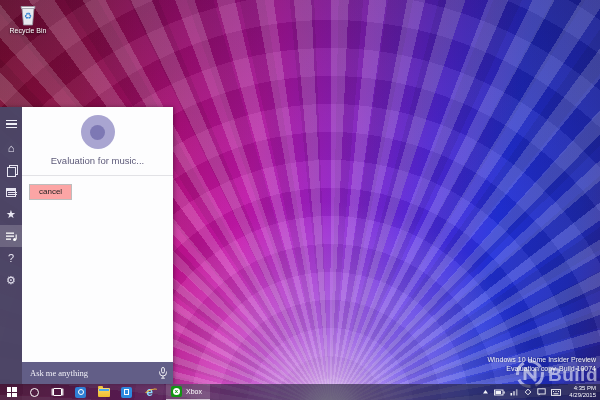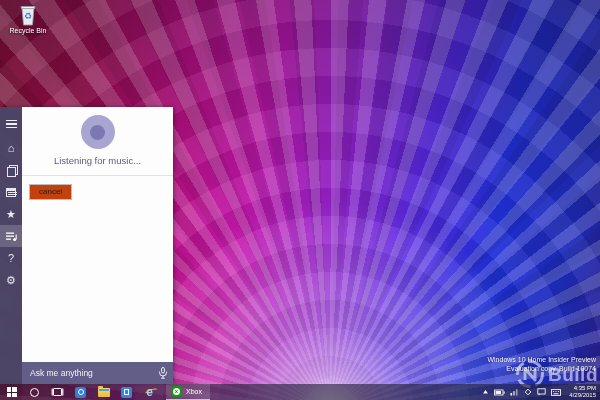--- a/index.html
+++ b/index.html
@@ -61,31 +61,31 @@
   .c-content { flex:1; position:relative; }
   .listen-circle {
     width:34px; height:34px; border-radius:50%; background:#a9a5d1;
     margin:8px auto 0; display:flex; align-items:center; justify-content:center;
   }
   .listen-circle .inner { width:15px; height:15px; border-radius:50%; background:#7d78b4; }
   .listen-text { margin-top:6px; text-align:center; font-size:9.5px; color:#5e5b7a; }
   .c-divider { margin-top:9px; height:1px; background:#e2e2e6; }
   .cancel-btn {
     display:inline-block; margin:8px 0 0 7px; padding:2px 9px 3px;
-    background:#c2410c; border:1px solid #bdbdbd; font-size:8px; color:#222;
+    background:#fca5a5; border:1px solid #bdbdbd; font-size:8px; color:#222;
     font-family:"Liberation Sans", sans-serif; cursor:pointer;
   }
 
   .search-bar {
     height:22px; background:rgba(88,84,128,0.94);
     display:flex; align-items:center; padding:0 5px 0 8px; flex-shrink:0;
   }
   .search-input {
     flex:1; background:transparent; border:none; outline:none;
-    font-size:8.5px; color:#fff; font-family:Liberation Sans, sans-serif;
+    font-size:8.5px; color:#fff; font-family:Liberation Serif, serif;
   }
   .search-input::placeholder { color:#f1f0f8; opacity:1; }
   .mic { flex-shrink:0; cursor:pointer; display:flex; }
 
   
   .watermark {
     position:absolute; right:4px; bottom:27px; text-align:right;
     font-size:7px; line-height:9px; color:rgba(255,255,255,0.95);
     text-shadow:0 0 2px rgba(0,0,0,0.45);
   }
@@ -184,21 +184,21 @@
     <div class="s-item">
         <span>⚙</span>
       </div>
   </div>
 
   <div class="c-main">
     <div class="c-content">
       <div class="listen-circle">
           <div class="inner"></div>
         </div>
-      <div class="listen-text">Listening for music...</div>
+      <div class="listen-text">Evaluation for music...</div>
       <div class="c-divider"></div>
       <button class="cancel-btn">cancel</button>
     </div>
     <div class="search-bar">
       <input class="search-input" type="text" placeholder="Ask me anything" style="">
       <span class="mic">
         <svg width="10" height="12" viewBox="0 0 10 12">
           <rect x="3.6" y="0.5" width="2.8" height="5.5" rx="1.4" fill="none" stroke="#fff" stroke-width="0.9"></rect>
           <path d="M1.5 4.5 v1 a3.5 3.5 0 0 0 7 0 v-1" fill="none" stroke="#fff" stroke-width="0.9"></path>
           <line x1="5" y1="9" x2="5" y2="11" stroke="#fff" stroke-width="0.9"></line>

